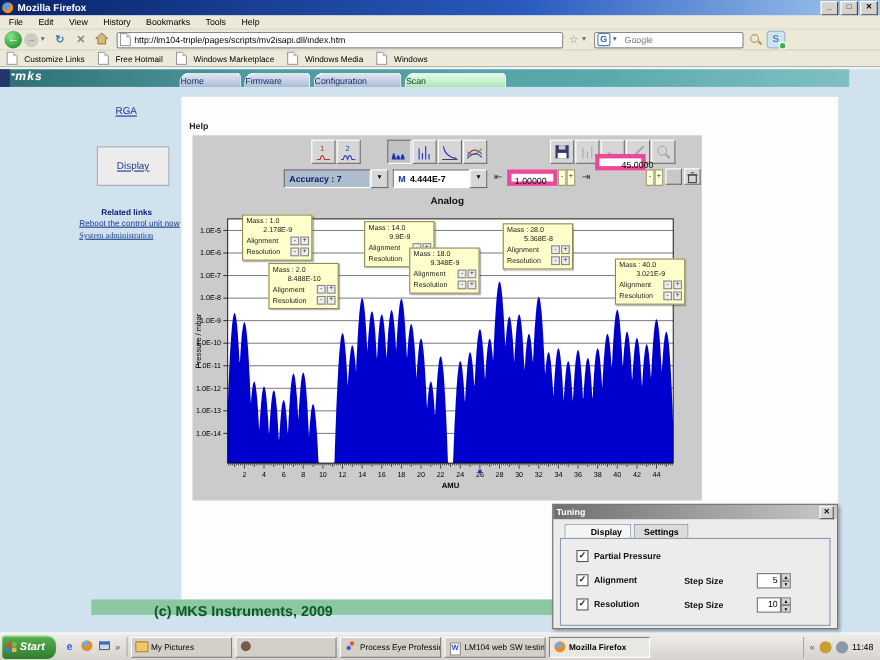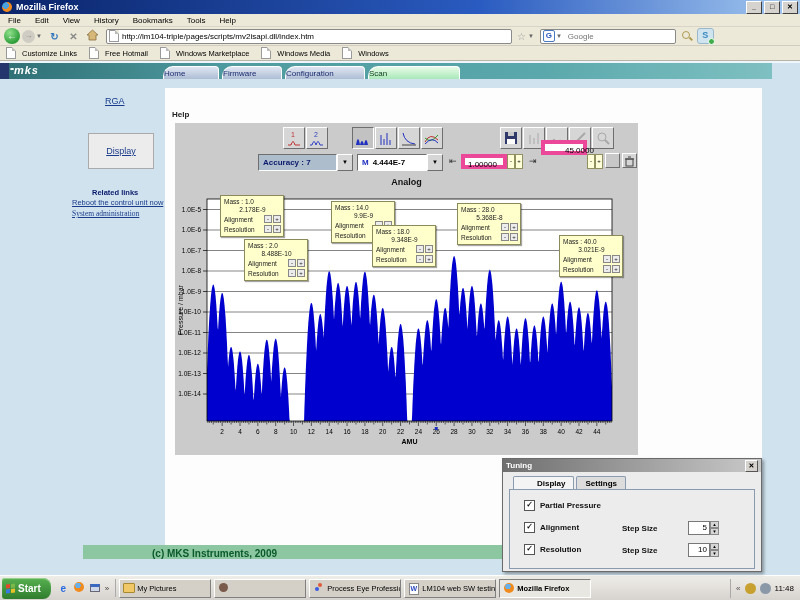--- a/index.html
+++ b/index.html
@@ -53,21 +53,21 @@
     background:linear-gradient(#dfe6f2,#aebdd4);box-sizing:border-box;}
   .tab.active{background:linear-gradient(#e8fbe8,#a9e8b8);color:#0a3a1a;}
   .content-card{left:165px;top:88px;width:597px;height:457px;background:#fdfdfd;}
   .rga-link{left:105px;top:96px;font-size:9px;color:#1a3c8c;text-decoration:underline;}
   .internal-btn{left:88px;top:133px;width:64px;height:34px;background:#ececec;border:1px solid #aaa;
     text-align:center;line-height:34px;font-size:9px;color:#1a3c8c;text-decoration:underline;}
   .related-head{left:62px;top:188px;font-size:7.5px;font-weight:bold;color:#0a1a6e;padding-left:30px;}
   .side-link{font-size:7.5px;color:#1a3c8c;text-decoration:underline;}
   .help-link{left:172px;top:110px;font-size:8px;font-weight:bold;color:#222;}
   .footer{left:83px;top:545px;width:679px;height:14px;background:#8cc7a1;}
-  .footer span{position:absolute;left:57px;top:3px;font-size:10px;font-weight:bold;color:#0a5a2a;margin-left:12px;}
+  .footer span{position:absolute;left:57px;top:3px;font-size:13px;font-weight:bold;color:#0a5a2a;}
 
   
   .applet{left:175px;top:123px;width:463px;height:332px;background:#cbcbcb;}
   .btn3d{position:absolute;width:22px;height:22px;background:#d6d6d6;border:1px solid;border-color:#fff #6e6e6e #6e6e6e #fff;box-sizing:border-box;}
   .btn3d.pressed{border-color:#6e6e6e #fff #fff #6e6e6e;background:#c2c2c2;}
   .btn3d svg{display:block;margin:2px auto;}
   .combo{position:absolute;height:17px;display:flex;}
   .combo .cfield{background:#aebdcb;border:1px solid;border-color:#6e6e6e #fff #fff #6e6e6e;font-size:8px;font-weight:bold;color:#0a1a6e;
     display:flex;align-items:center;padding:0 4px;box-sizing:border-box;}
   .combo .cfield.white{background:#fff;color:#000;}
@@ -106,21 +106,21 @@
   .spinner .sarrows i{width:9px;height:7px;background:#d6d6d6;border:1px solid #888;font-size:4.5px;line-height:5px;text-align:center;font-style:normal;box-sizing:border-box;}
 
   
   .statusbar{left:0;top:560px;width:800px;height:15px;background:#ece9d8;border-top:1px solid #fff;
     font-size:7.5px;display:flex;align-items:center;padding:0 5px;box-sizing:border-box;color:#222;}
   .grip{margin-left:auto;width:10px;height:10px;background:
     linear-gradient(135deg,transparent 50%,#aaa 50% 60%,transparent 60% 70%,#aaa 70% 80%,transparent 80% 90%,#aaa 90%);}
   .taskbar{left:0;top:575px;width:800px;height:25px;background:linear-gradient(#efede8,#d6d3ce);border-top:1px solid #fff;
     display:flex;align-items:center;box-sizing:border-box;}
   .start-btn{flex:none;height:21px;margin-left:2px;padding:0 10px 0 4px;border-radius:3px 8px 8px 3px;
-    background:linear-gradient(#57b04f,#2f7d2f);color:#fff;font-size:10px;font-weight:bold;
+    background:linear-gradient(#57b04f,#2f7d2f);color:#fff;font-size:10px;font-weight:bold;font-style:italic;
     display:flex;align-items:center;gap:3px;box-shadow:inset 0 1px 1px #9ad694;}
   .flag{width:9px;height:9px;display:grid;grid-template-columns:4px 4px;grid-gap:1px;transform:skewY(-6deg);}
   .flag i{width:4px;height:4px;}
   .ql{display:flex;align-items:center;gap:3px;padding:0 6px;border-right:1px solid #aaa;height:18px;}
   .ql .qicon{width:13px;height:13px;font-size:10px;line-height:13px;text-align:center;}
   .task{flex:none;width:92px;height:19px;margin-left:3px;background:#d4d0c8;border:1px solid;border-color:#fff #808080 #808080 #fff;
     font-size:7.5px;display:flex;align-items:center;gap:3px;padding:0 3px;box-sizing:border-box;white-space:nowrap;overflow:hidden;}
   .task.active{background:#e9e7e1;border-color:#808080 #fff #fff #808080;font-weight:bold;}
   .tico{width:11px;height:11px;flex:none;font-size:9px;line-height:11px;text-align:center;}
   .tray{margin-left:auto;height:19px;display:flex;align-items:center;gap:4px;border-left:1px solid #aaa;padding:0 6px 0 5px;font-size:8px;}

